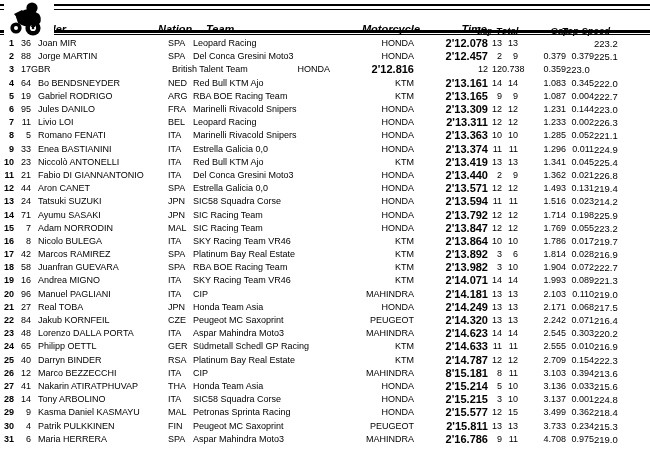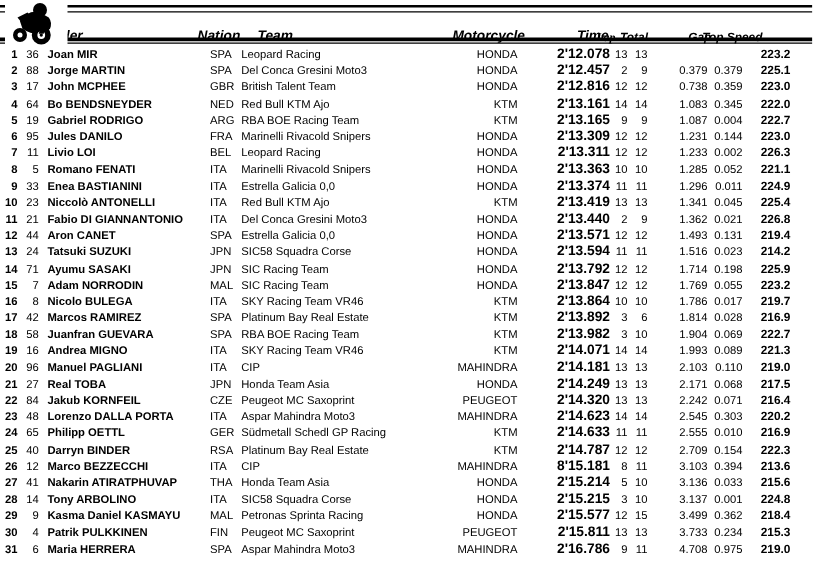--- a/index.html
+++ b/index.html
@@ -42,30 +42,30 @@
   .results-body{position:absolute;left:0;top:37px;width:650px;}
   .row{
     display:grid;
     grid-template-columns:16px 15px 137px 21px 141px 84px 74px 14px 16px 48px 28px 56px;
     height:13.19px;
     align-items:center;
   }
   .cell{font-size:9px;line-height:11px;white-space:nowrap;}
   .c-pos{font-weight:bold;text-align:right;padding-right:2px;}
   .c-num{text-align:right;}
-  .c-name{font-weight:bold;padding-left:7px;}
+  .c-name{font-weight:normal;padding-left:7px;}
   .c-nation{text-align:left;}
   .c-team{padding-left:4px;}
   .c-moto{text-align:right;}
   .c-time{font-weight:bold;text-align:right;font-size:11px;}
   .c-lap{text-align:right;}
   .c-total{text-align:right;}
   .c-gap1{text-align:right;}
   .c-gap2{text-align:right;}
-  .c-speed{font-weight:bold;text-align:center;font-size:9.5px;padding-right:3px;}
+  .c-speed{font-weight:normal;text-align:left;font-size:9.5px;padding-right:3px;}
 </style>
 </head>
 <body>
 
 <div class="sheet">
 
   <div class="rule rule-top-a"></div>
   <div class="rule rule-top-b"></div>
   <div class="rule rule-mid-a"></div>
   <div class="rule rule-mid-b"></div>
@@ -129,21 +129,20 @@
         <span class="cell c-time">2'12.457</span>
         <span class="cell c-lap">2</span>
         <span class="cell c-total">9</span>
         <span class="cell c-gap1">0.379</span>
         <span class="cell c-gap2">0.379</span>
         <span class="cell c-speed">225.1</span>
       </div>
       <div class="row">
         <span class="cell c-pos">3</span>
         <span class="cell c-num">17</span>
-        <span class="cell c-name">John MCPHEE</span>
         <span class="cell c-nation">GBR</span>
         <span class="cell c-team">British Talent Team</span>
         <span class="cell c-moto">HONDA</span>
         <span class="cell c-time">2'12.816</span>
         <span class="cell c-lap">12</span>
         <span class="cell c-total">12</span>
         <span class="cell c-gap1">0.738</span>
         <span class="cell c-gap2">0.359</span>
         <span class="cell c-speed">223.0</span>
       </div>
@@ -347,21 +346,21 @@
         <span class="cell c-pos">18</span>
         <span class="cell c-num">58</span>
         <span class="cell c-name">Juanfran GUEVARA</span>
         <span class="cell c-nation">SPA</span>
         <span class="cell c-team">RBA BOE Racing Team</span>
         <span class="cell c-moto">KTM</span>
         <span class="cell c-time">2'13.982</span>
         <span class="cell c-lap">3</span>
         <span class="cell c-total">10</span>
         <span class="cell c-gap1">1.904</span>
-        <span class="cell c-gap2">0.069</span>
+        <span class="cell c-gap2">0.072</span>
         <span class="cell c-speed">222.7</span>
       </div>
       <div class="row">
         <span class="cell c-pos">19</span>
         <span class="cell c-num">16</span>
         <span class="cell c-name">Andrea MIGNO</span>
         <span class="cell c-nation">ITA</span>
         <span class="cell c-team">SKY Racing Team VR46</span>
         <span class="cell c-moto">KTM</span>
         <span class="cell c-time">2'14.071</span>

